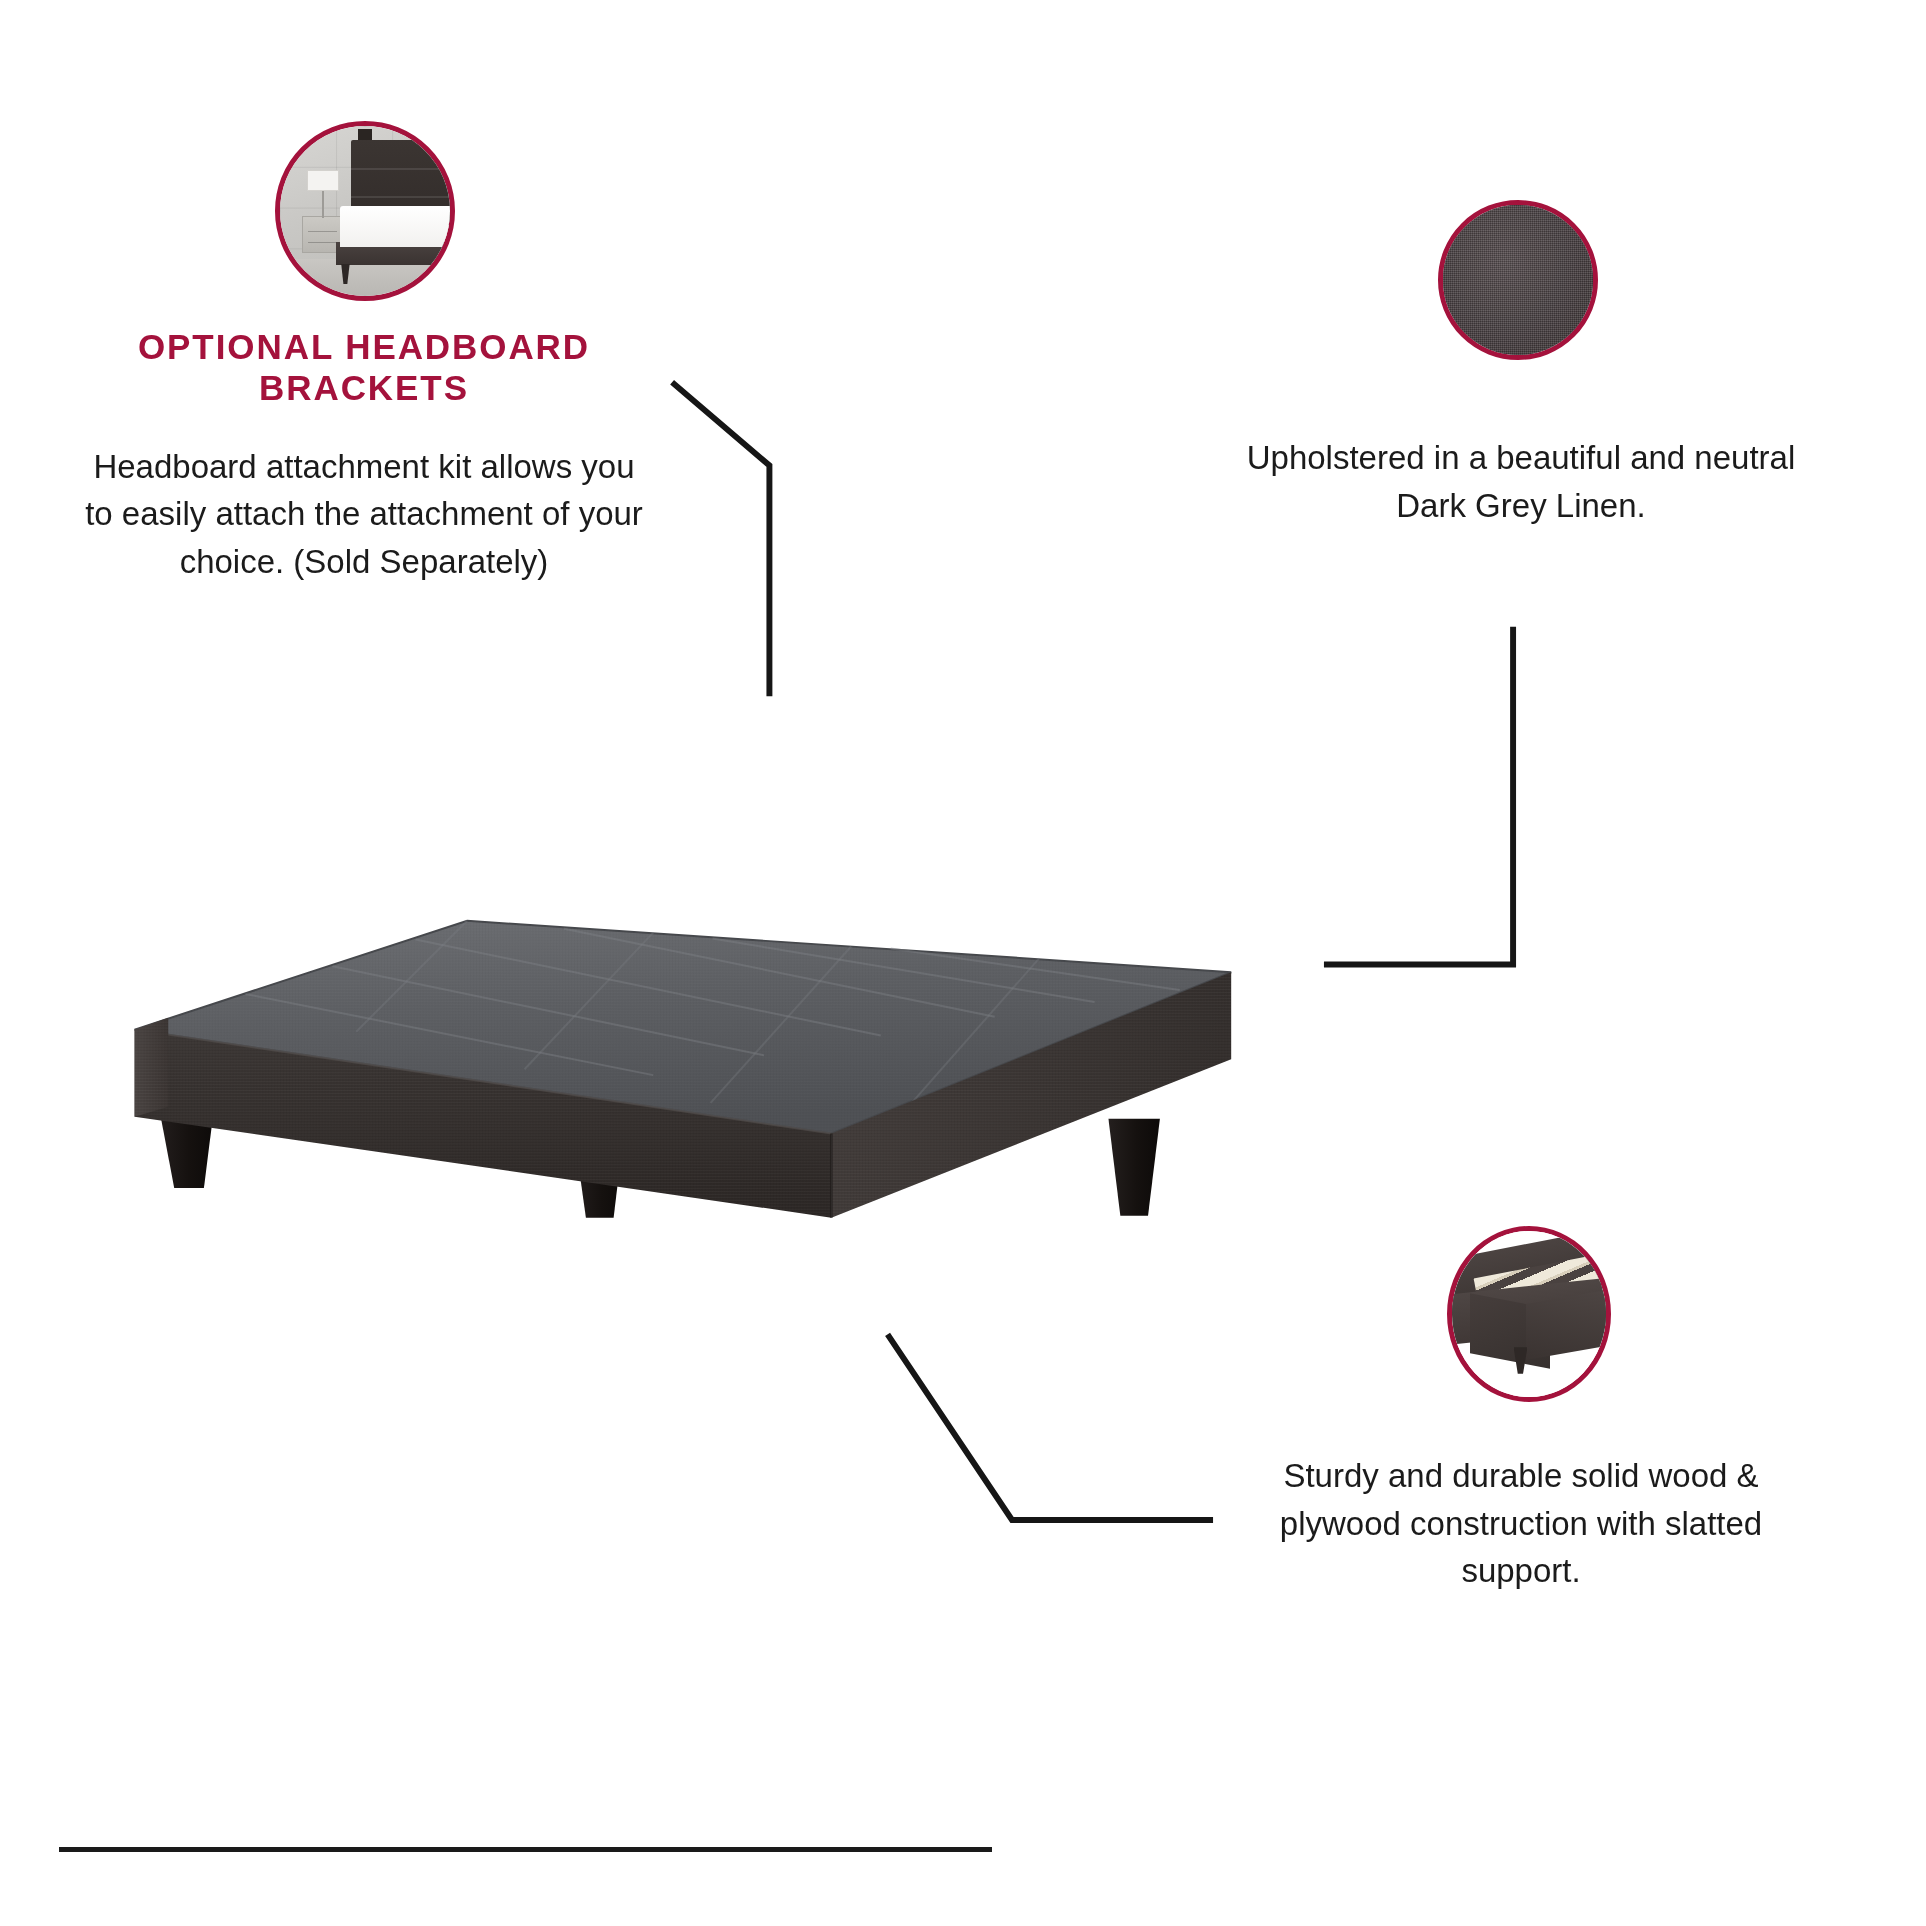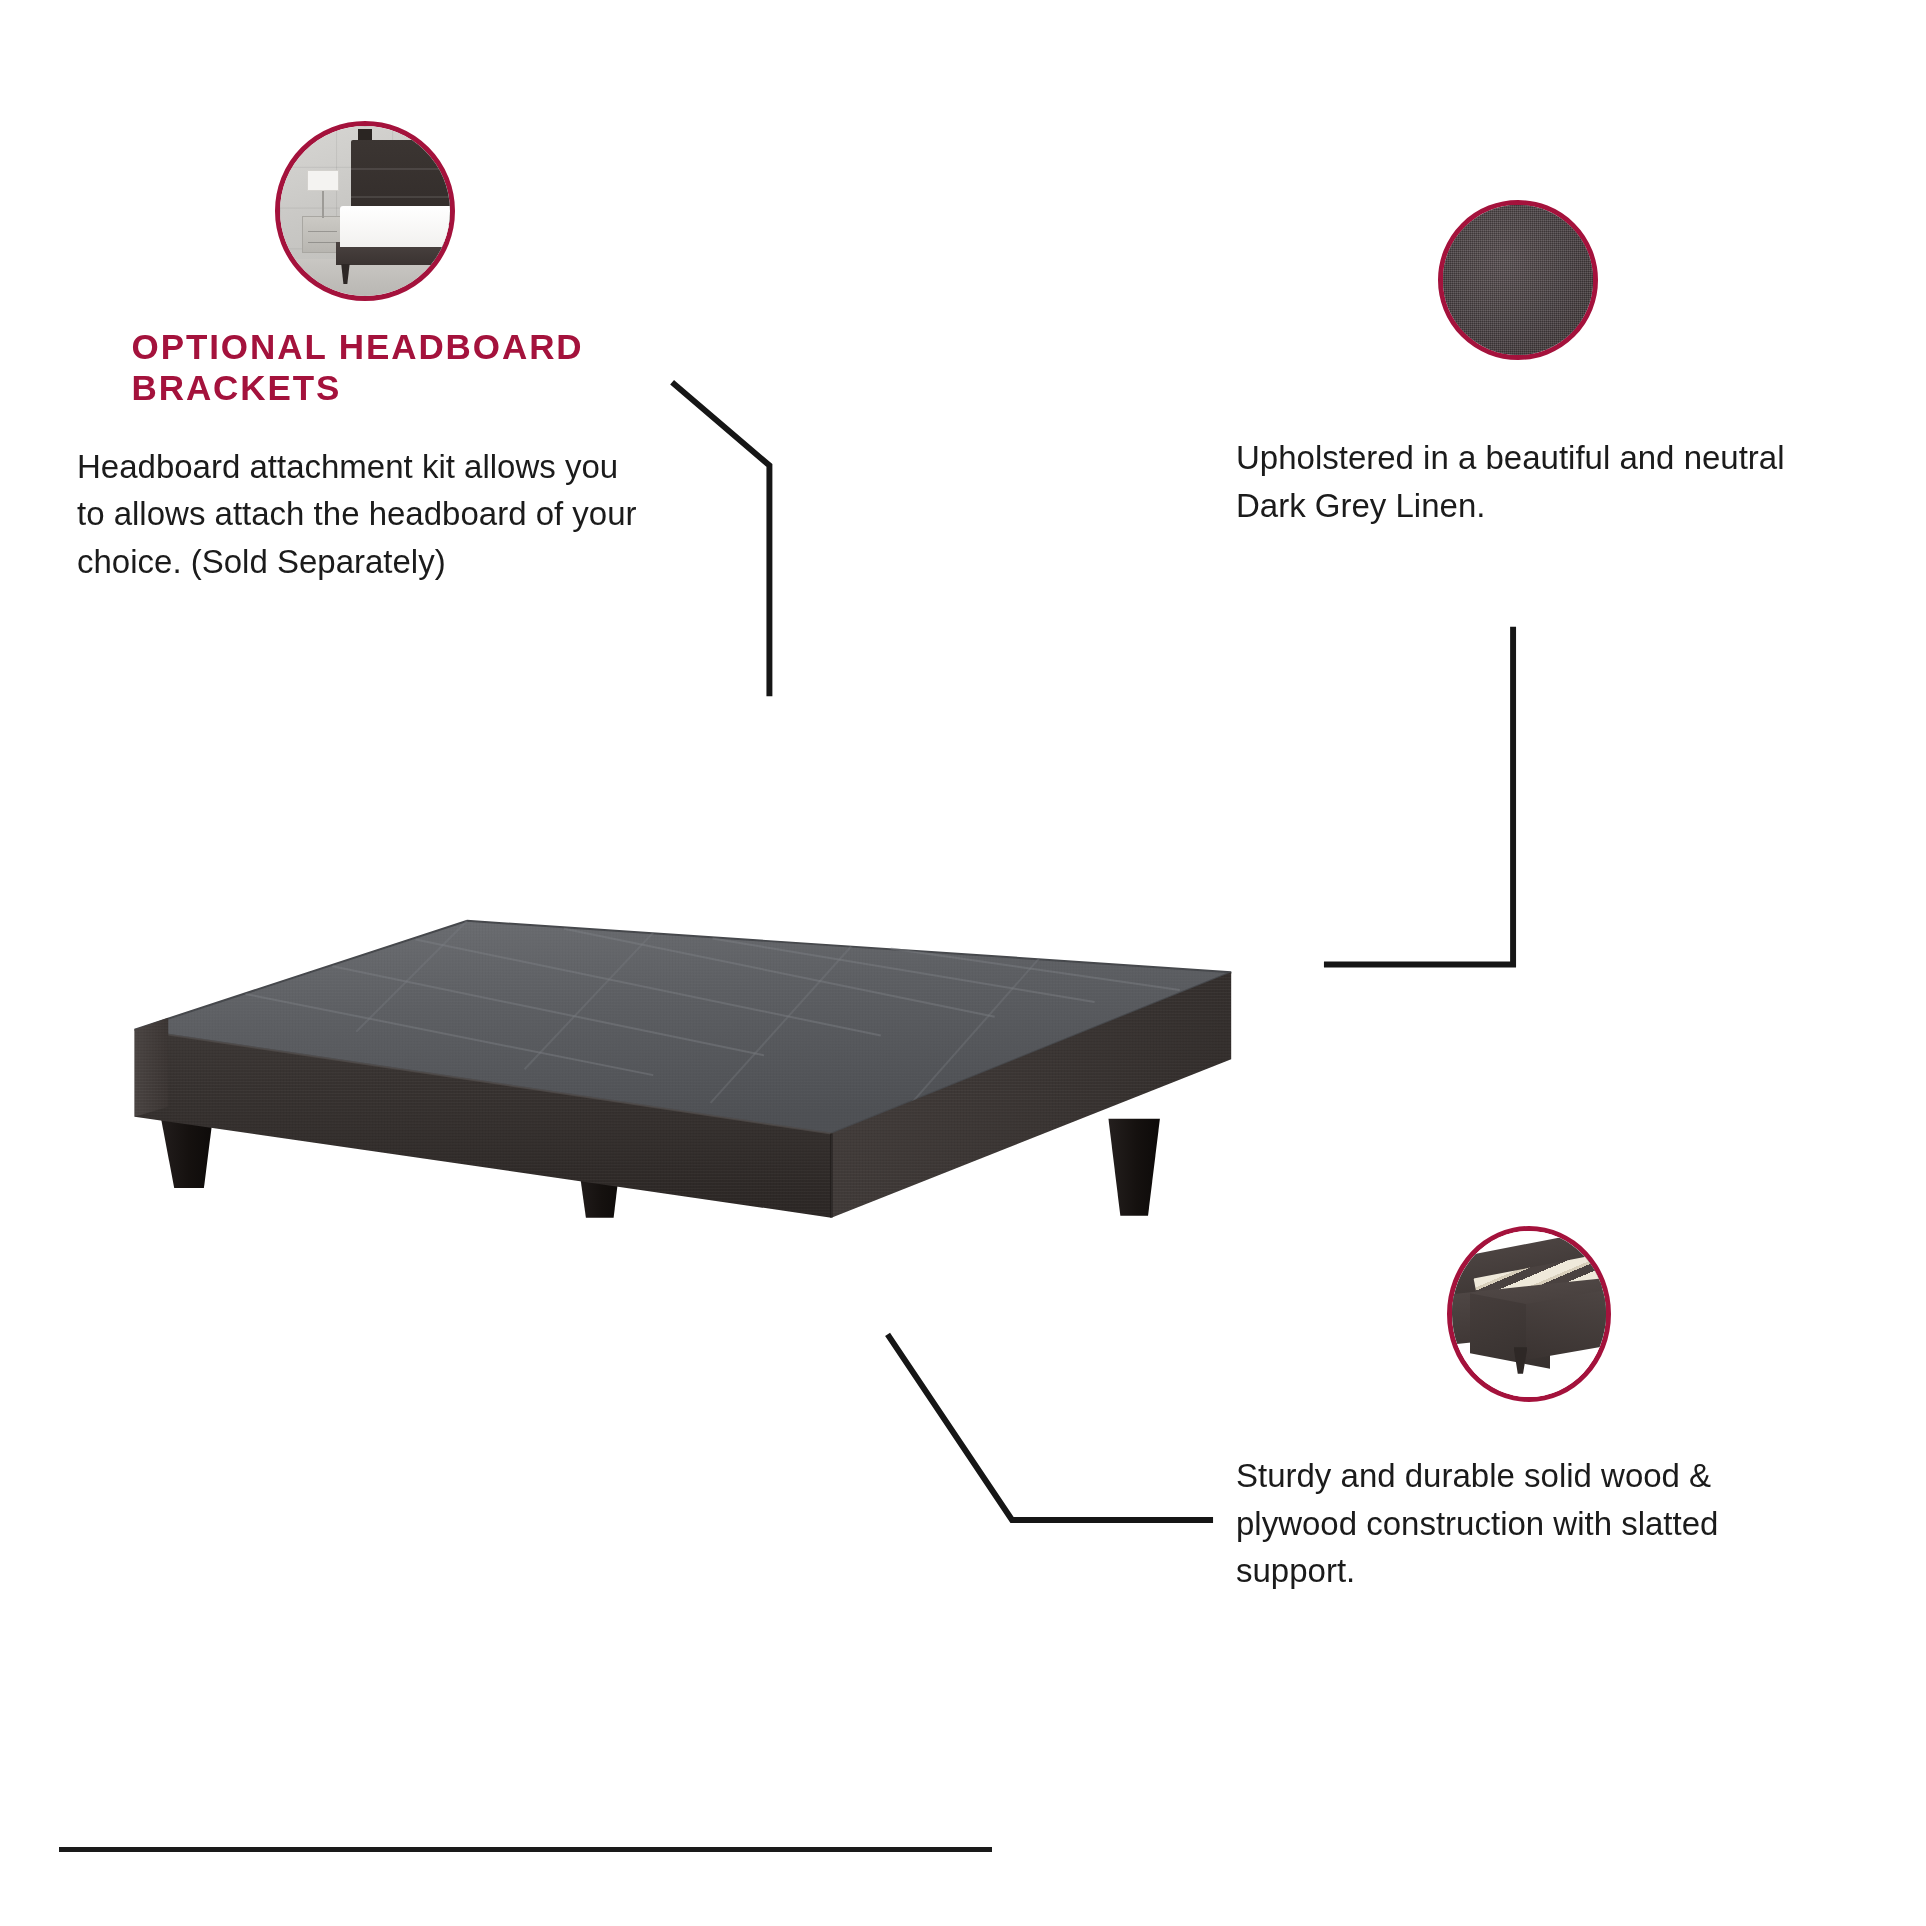--- a/index.html
+++ b/index.html
@@ -15,21 +15,21 @@
     position: relative;
     width: 1927px;
     height: 1927px;
     background: #ffffff;
     overflow: hidden;
   }
 
   
   .feature {
     position: absolute;
-    text-align: left;
+    text-align: center;
   }
   .feature-title {
     color: #a4123c;
     font-weight: 700;
     letter-spacing: 0.055em;
     line-height: 1.17;
     margin: 0;
     text-transform: uppercase;
   }
   .feature-body {
@@ -217,21 +217,21 @@
       <div class="bd-lamp-shade"></div>
       <div class="bd-lamp-stem"></div>
       <div class="bd-base"></div>
       <div class="bd-mattress"></div>
       <div class="bd-leg"></div>
     </div>
   </div>
 
   <div class="feature" style="left:77px; top:327px; width:574px;">
     <h3 class="feature-title" style="font-size:35px; max-width:465px; margin:0 auto;">OPTIONAL HEADBOARD BRACKETS</h3>
-    <p class="feature-body" style="font-size:33px; margin-top:34px;">Headboard attachment kit allows you to allows attach the headboard of your choice. (Sold Separately)</p>
+    <p class="feature-body" style="font-size:33px; margin-top:34px;">Headboard attachment kit allows you to easily attach the attachment of your choice. (Sold Separately)</p>
   </div>
 
   <div class="badge" style="left:1438px; top:200px; width:160px; height:160px;">
     <div class="scene">
       <div class="linen"></div>
     </div>
   </div>
 
   <div class="feature" style="left:1236px; top:414px; width:570px;">
     <p class="feature-body" style="font-size:33px; margin-top:20px;">Upholstered in a beautiful and neutral Dark Grey Linen.</p>

